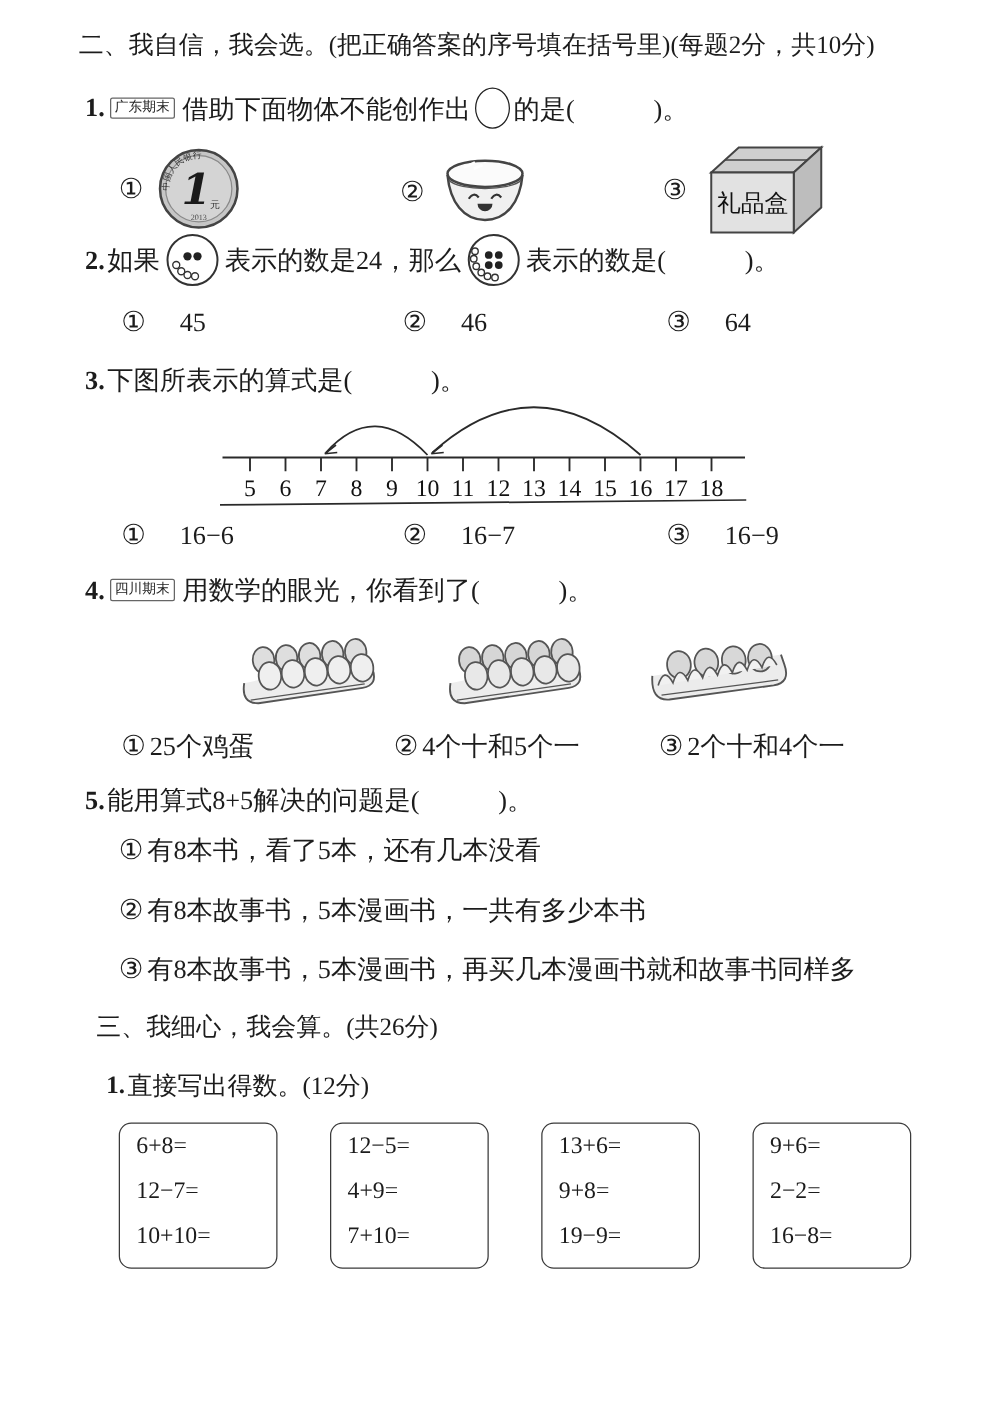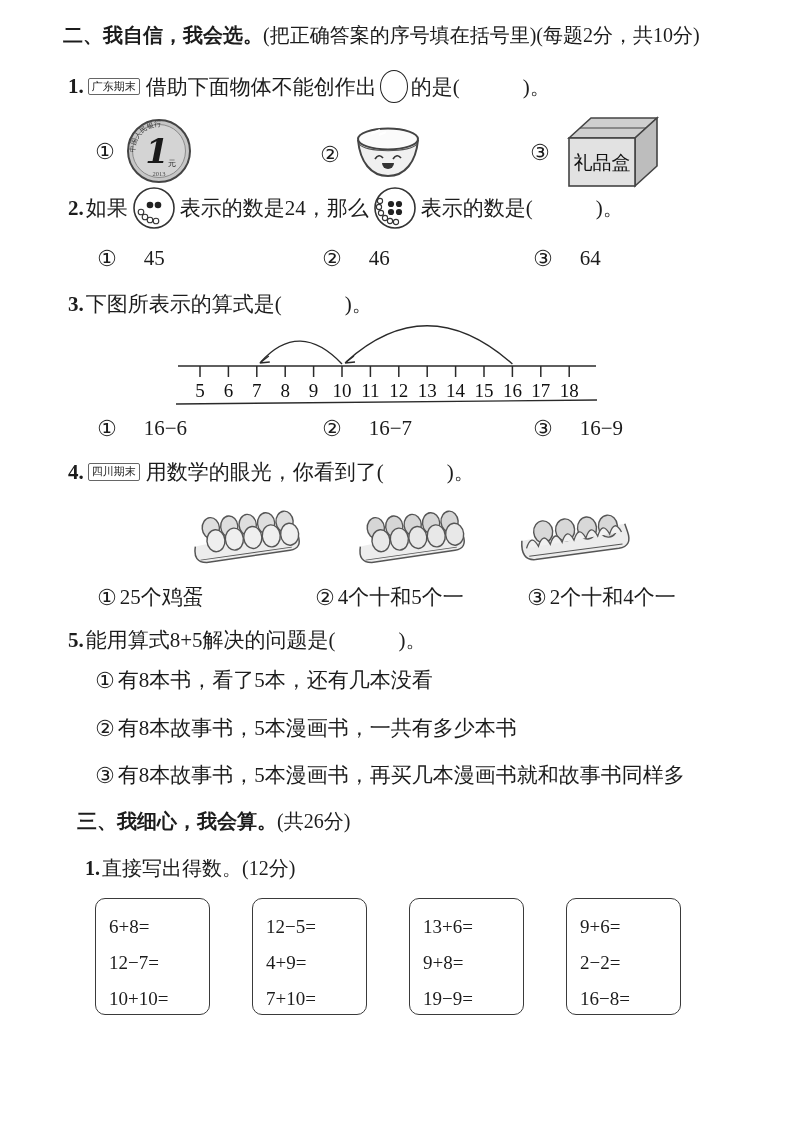--- a/index.html
+++ b/index.html
@@ -4,40 +4,40 @@
 <style>
   html,body{margin:0;padding:0;background:#ffffff;}
   .page{
     position:relative;width:793px;height:1122px;background:#fff;
     font-family:"Liberation Serif","DejaVu Serif",serif;color:#1c1c1c;overflow:hidden;
   }
   .abs{position:absolute;}
   .qline{display:flex;align-items:center;font-size:21px;white-space:nowrap;}
   .qnum{font-weight:700;margin-right:2px;}
   .sec-head{font-size:20px;white-space:nowrap;}
-  .sec-title{font-weight:700;text-align:center;}
+  .sec-title{font-weight:400;text-align:center;}
   .sec-note{font-weight:400;}
   .tag{
     font-size:11px;border:1px solid #666;border-radius:2px;
     padding:1px 3px;margin:0 6px 0 2px;color:#222;line-height:1.2;
     font-family:"Liberation Sans","DejaVu Sans",sans-serif;white-space:nowrap;flex-shrink:0;
   }
   .blank-circle{
     display:inline-block;width:26px;height:31px;border:1.7px solid #222;
     border-radius:50%;margin:0 3px;flex-shrink:0;
   }
   .opt{position:absolute;display:flex;align-items:center;font-size:21px;white-space:nowrap;}
   .marker{font-size:22px;font-family:"DejaVu Sans",sans-serif;margin-right:3px;flex-shrink:0;}
   .num-label{font-family:"Liberation Serif","DejaVu Serif",serif;font-size:21px;margin-left:24px;}
   .opt svg{margin-left:8px;display:block;}
   .inline-icon{margin:0 4px;flex-shrink:0;}
   .calc-row{position:absolute;display:flex;gap:42px;}
   .calc-box{
-    width:115px;height:117px;border:1.5px solid #3a3a3a;border-radius:10px;
-    padding:10px 0 0 13px;box-sizing:border-box;background:#fff;
+    width:127px;height:117px;border:1.5px solid #3a3a3a;border-radius:10px;
+    padding:0 0 0 13px;box-sizing:border-box;background:#fff;
   }
   .calc-line{font-size:19px;line-height:36px;font-family:"Liberation Serif","DejaVu Serif",serif;}
   .footer{position:absolute;left:0;right:0;text-align:center;font-size:13px;color:#333;}
 </style>
 </head>
 <body>
 
 <div class="page">
 
   <div class="abs sec-head" style="left:63px;top:22px;">

